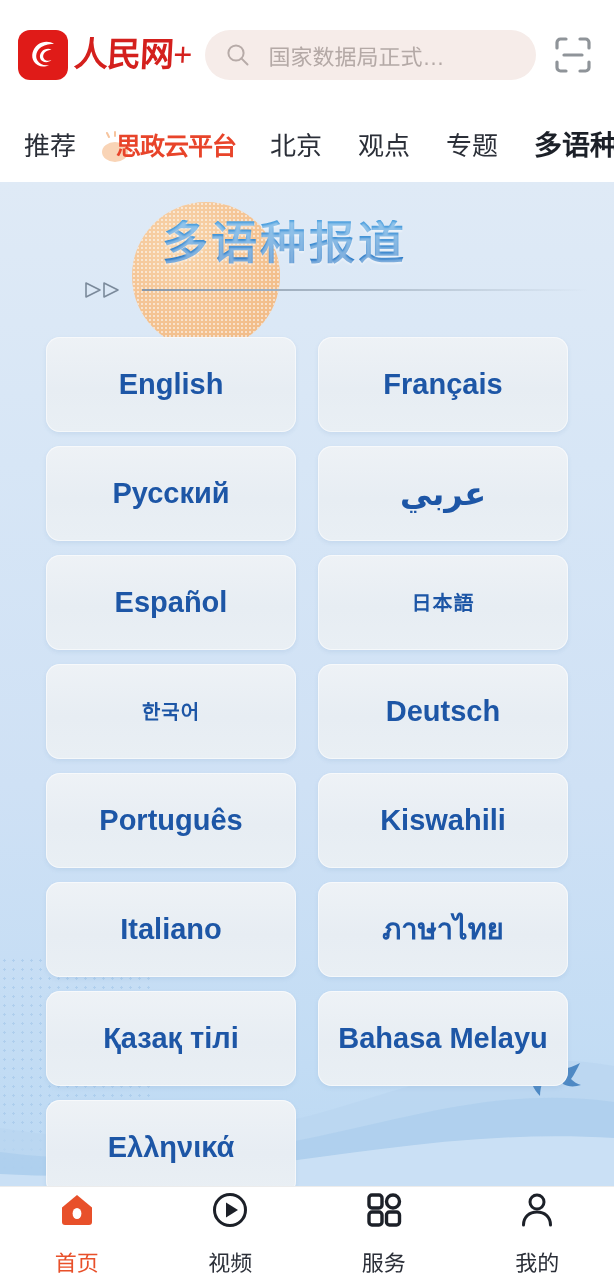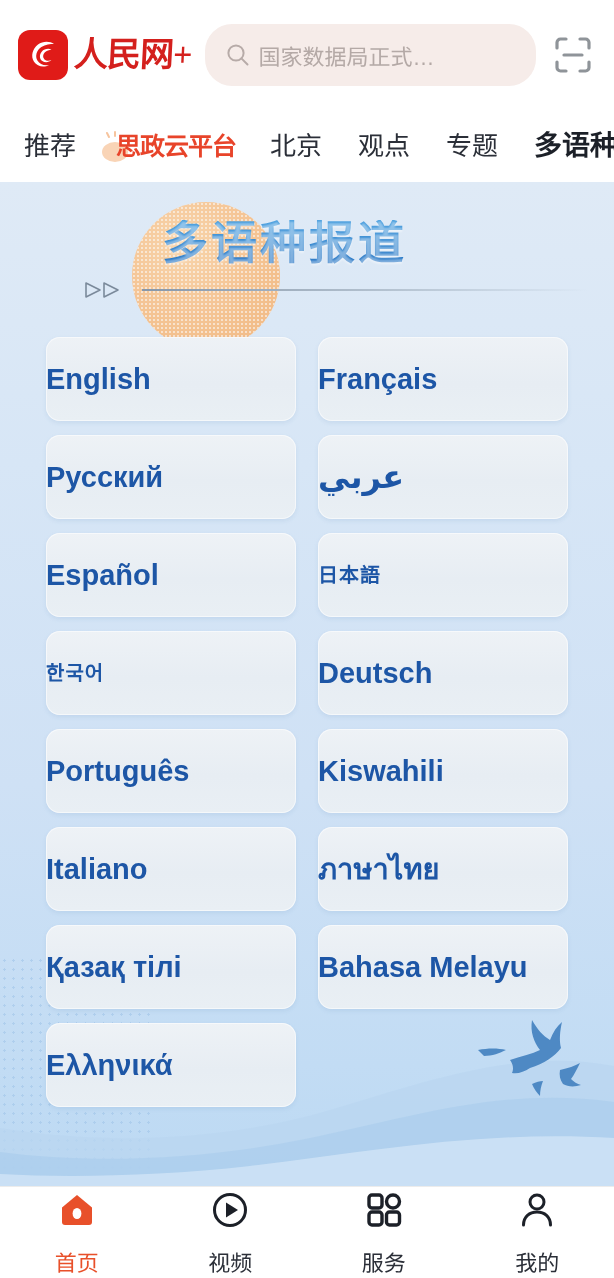--- a/index.html
+++ b/index.html
@@ -36,24 +36,24 @@
   }
   .brand-word {
     font-size:34px; font-weight:700; color:#d4201d;
     font-family:"Liberation Serif","DejaVu Serif",serif;
     letter-spacing:-1px; line-height:1;
     white-space:nowrap;
     transform:skewX(-3deg);
   }
   .search-pill {
     flex:1 1 auto;
-    height:62px; border-radius:27px;
+    height:50px; border-radius:27px;
     background:#f6ece9;
     display:flex; align-items:center;
-    padding:0 20px; gap:7px;
+    padding:0 20px; gap:17px;
     min-width:0;
   }
   .search-pill .placeholder {
     font-size:22px; color:#b4a9a6;
     white-space:nowrap; overflow:hidden; text-overflow:clip;
     font-family:"Liberation Sans","DejaVu Sans",sans-serif;
   }
   .scan-btn {
     flex:0 0 auto; width:46px; height:46px;
     display:flex; align-items:center; justify-content:center;
@@ -157,24 +157,24 @@
 
   
   .lang-grid {
     position:relative; z-index:4;
     display:grid;
     grid-template-columns:1fr 1fr;
     gap:14px 22px;
     padding:0 46px;
   }
   .lang-card {
-    height:84px; border-radius:14px;
+    height:95px; border-radius:14px;
     background:linear-gradient(180deg,#eef2f6 0%, #e7edf3 55%, #e9eff4 100%);
     box-shadow:0 2px 4px rgba(120,160,200,.18), 0 0 0 1px rgba(255,255,255,.55) inset;
-    display:flex; align-items:center; justify-content:flex-start;
+    display:flex; align-items:center; justify-content:center;
     overflow:hidden;
   }
   .lang-card span {
     font-size:29px; font-weight:700;
     color:#1d56a6;
     font-family:"Liberation Sans","DejaVu Sans",sans-serif;
     white-space:nowrap;
     line-height:1;
   }
   .lang-card span.cjk { font-size:20px; letter-spacing:1px; }

